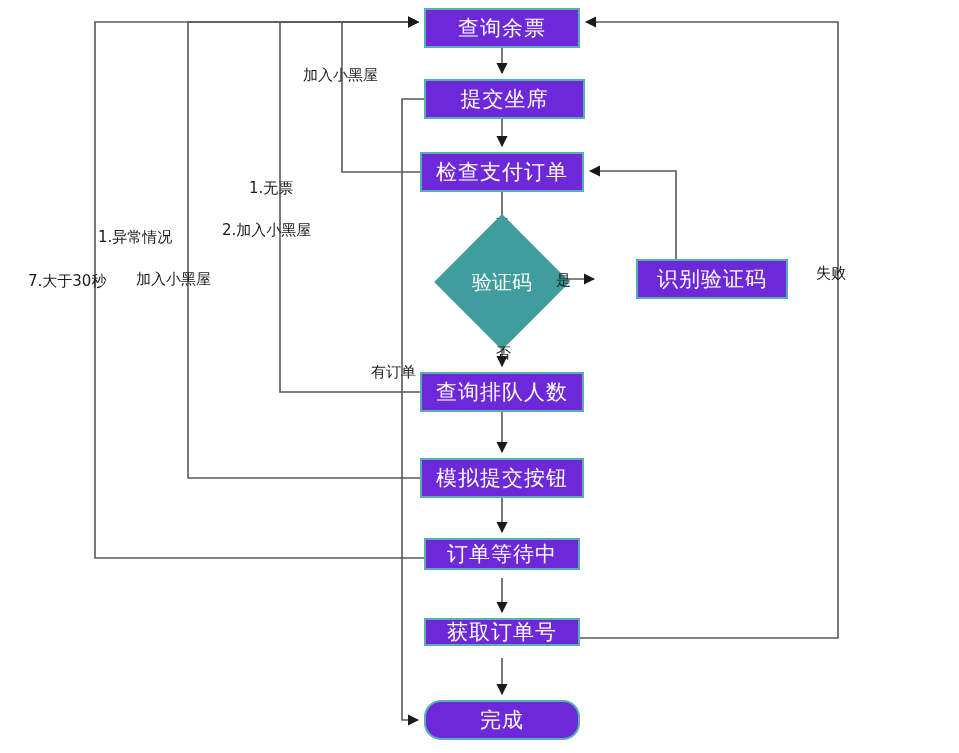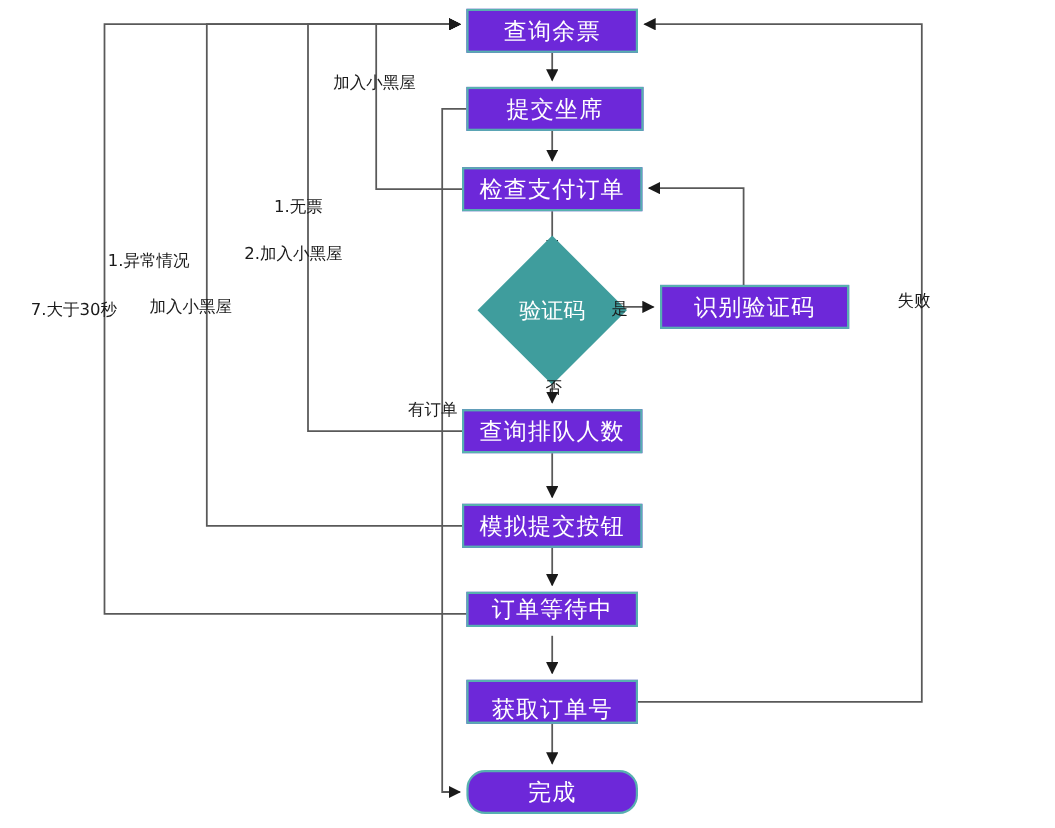--- a/index.html
+++ b/index.html
@@ -132,37 +132,37 @@
 
   <div class="node" style="left:420px; top:152px; width:164px; height:40px;">
     <span class="node-label">检查支付订单</span>
   </div>
 
   <div class="diamond" style="left:454px; top:234px;"></div>
   <div class="diamond-text" style="left:471px; top:234px; width:62px; height:96px;">
     <span>验证码</span>
   </div>
 
-  <div class="node" style="left:600px; top:259px; width:172px; height:40px;">
+  <div class="node" style="left:636px; top:259px; width:152px; height:40px;">
     <span class="node-label">识别验证码</span>
   </div>
 
   <div class="node" style="left:420px; top:372px; width:164px; height:40px;text-align:center;">
     <span class="node-label">查询排队人数</span>
   </div>
 
   <div class="node" style="left:420px; top:458px; width:164px; height:40px;">
     <span class="node-label">模拟提交按钮</span>
   </div>
 
   <div class="node" style="left:424px; top:538px; width:156px; height:32px;">
     <span class="node-label">订单等待中</span>
   </div>
 
-  <div class="node" style="left:424px; top:618px; width:156px; height:40px;align-items:flex-end;">
+  <div class="node" style="left:424px; top:618px; width:156px; height:28px;">
     <span class="node-label">获取订单号</span>
   </div>
 
   <div class="node" style="left:424px; top:700px; width:156px; height:40px;border-radius:17px;">
     <span class="node-label">完成</span>
   </div>
 
   <div class="edge-label" style="left:303px; top:67px;">加入小黑屋</div>
 
   <div class="edge-label" style="left:249px; top:180px;">1.无票</div>

